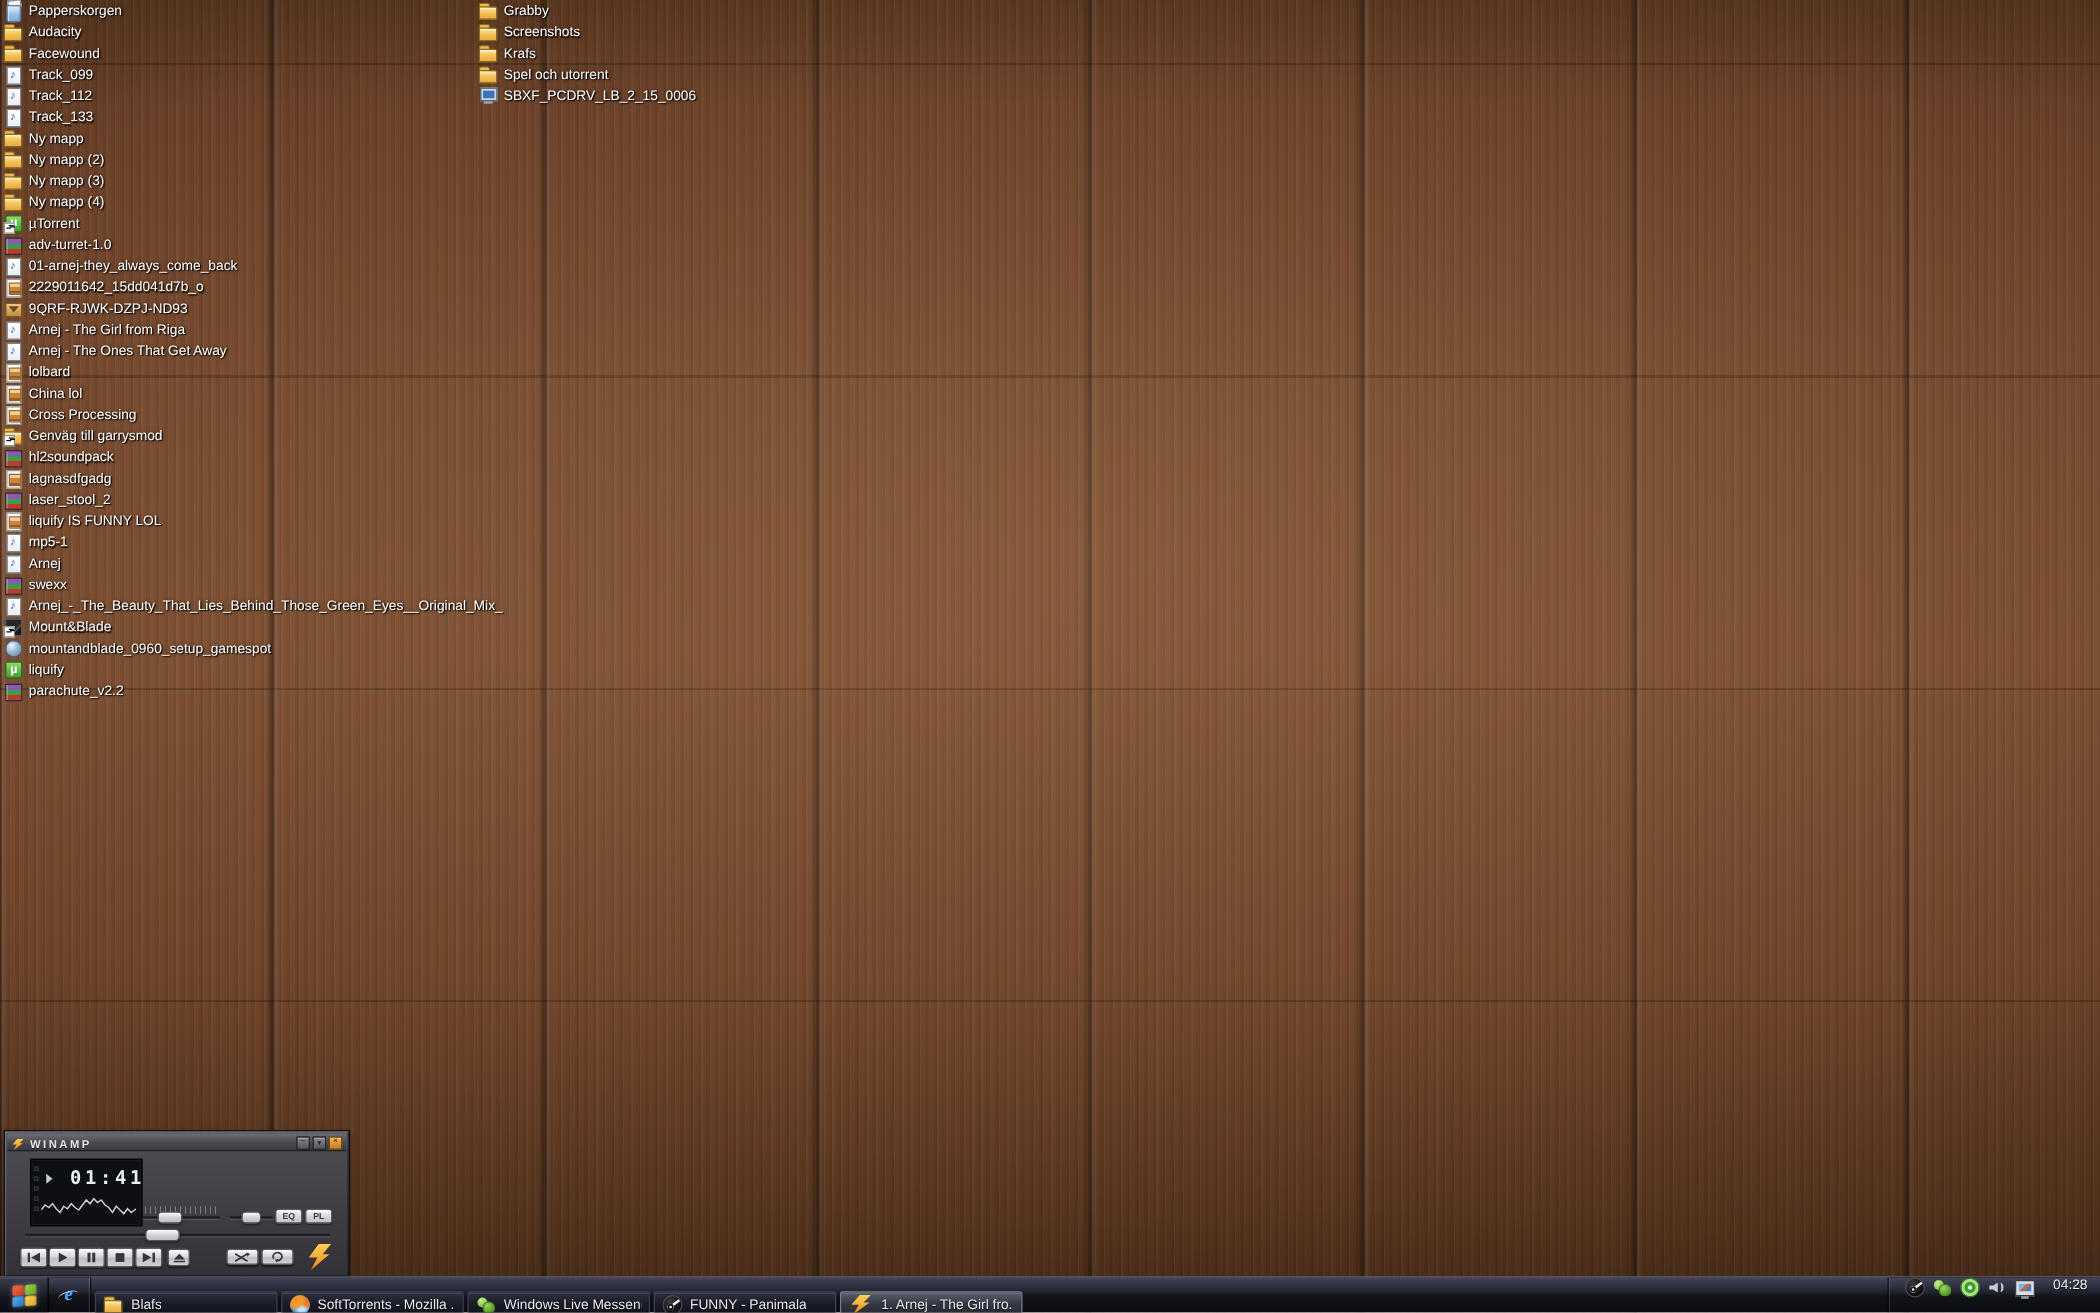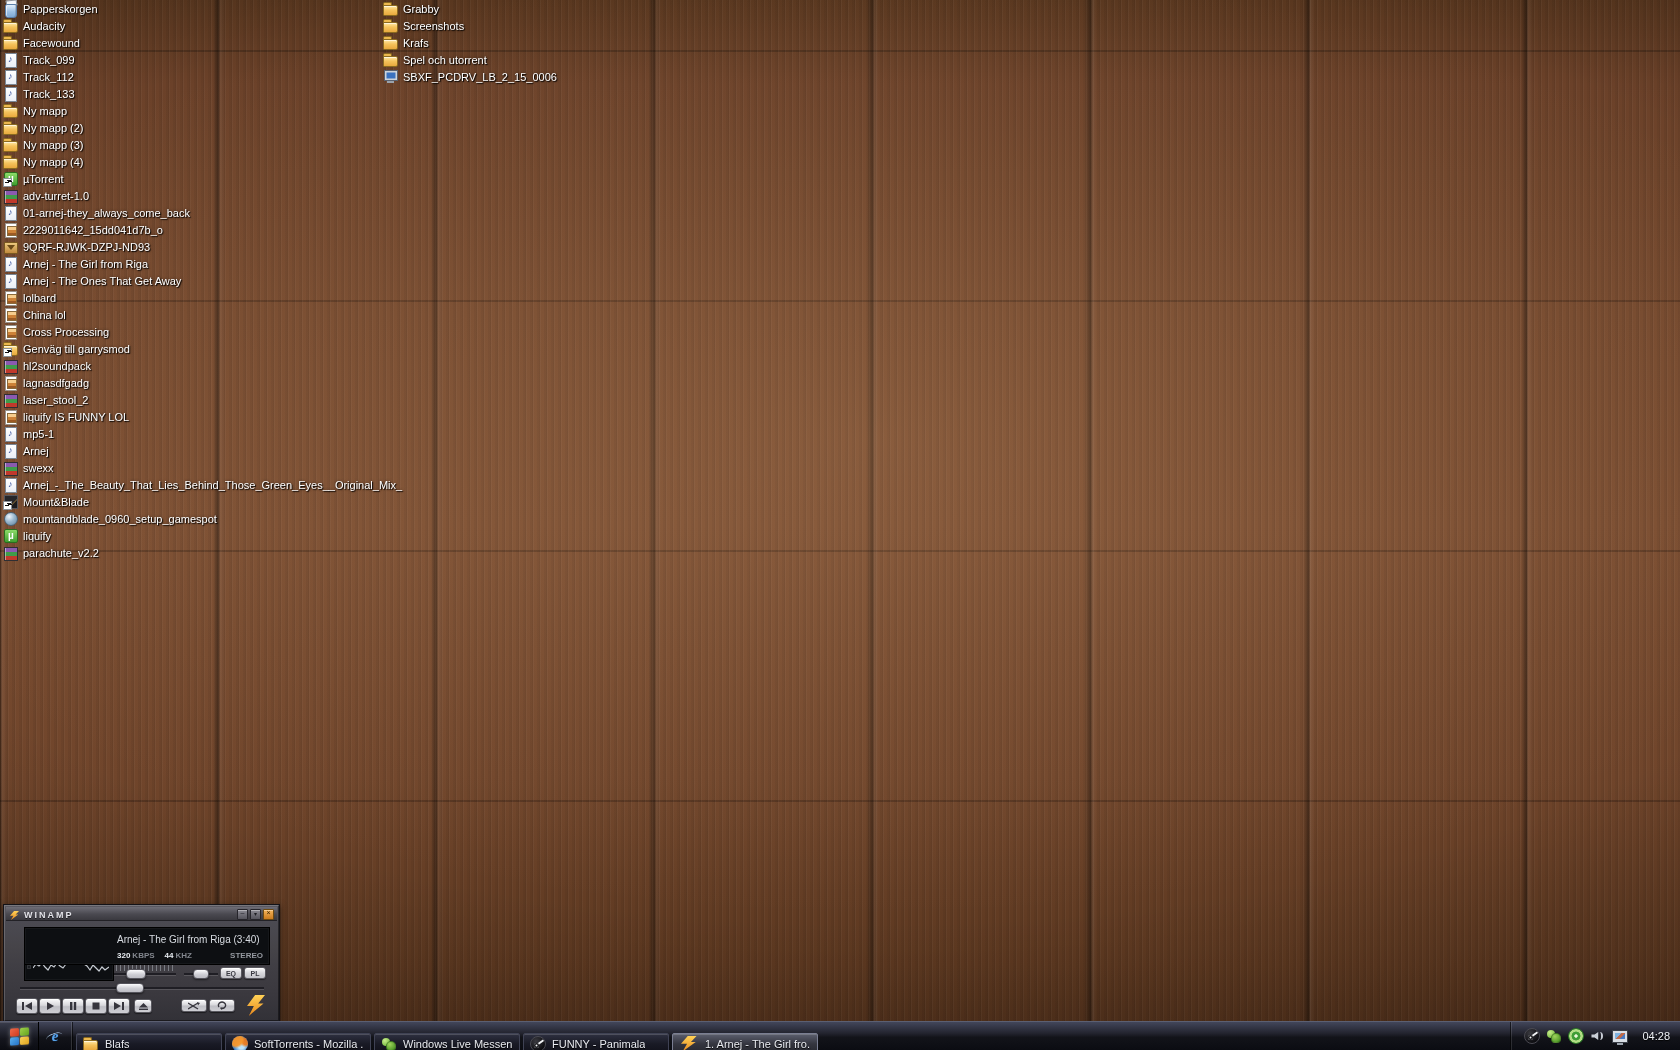--- a/index.html
+++ b/index.html
@@ -169,21 +169,21 @@
      background:radial-gradient(circle at 35% 30%,#9ed45a,#3f8a1e);border:1px solid rgba(20,60,10,.4);box-sizing:border-box;}
   .tb-steam{border-radius:50%;background:radial-gradient(circle at 35% 30%,#3a3a40,#0e0e12 70%);
      border:1px solid #4a4a52;box-sizing:border-box;}
   .tb-steam::before{content:"";position:absolute;left:3px;bottom:3px;width:5px;height:5px;border-radius:50%;
      background:#f2f4f6;box-shadow:inset 0 0 0 1.5px #17171b;}
   .tb-steam::after{content:"";position:absolute;left:7px;top:4px;width:6px;height:2px;background:#f2f4f6;
      transform:rotate(-35deg);}
   .tb-winamp{background:linear-gradient(180deg,#ffd257,#e8881c);width:12px;height:16px;margin:0 2px;
      clip-path:polygon(45% 0%,100% 0%,62% 40%,92% 40%,10% 100%,38% 52%,0% 52%);}
 
-  .tray{margin-left:auto;height:100%;display:flex;align-items:center;gap:12px;padding:0 10px 0 12px;
+  .tray{margin-left:auto;height:100%;display:flex;align-items:flex-start;gap:12px;padding:0 10px 0 12px;
      border-left:1px solid rgba(255,255,255,.12);box-shadow:-1px 0 0 rgba(0,0,0,.6);}
   .tr{position:relative;width:16px;height:16px;}
   .tr-green-ring{border-radius:50%;border:1px solid #2f7a28;box-sizing:border-box;
      background:radial-gradient(circle,#eaf7d8 0 14%,#3f9e35 20% 42%,#b2de85 48% 66%,#56a846 72%);}
   .tr-volume::before{content:"";position:absolute;left:1px;top:4px;width:9px;height:8px;background:#c9ced6;
      clip-path:polygon(0 30%,35% 30%,75% 0,75% 100%,35% 70%,0 70%);}
   .tr-volume::after{content:"";position:absolute;right:3px;top:4px;width:5px;height:8px;
      border-right:2px solid #c9ced6;border-radius:50%;}
   .tr-display{background:#d9dee5;border:1px solid #3a3f48;box-sizing:border-box;height:13px;margin-top:1px;}
   .tr-display::before{content:"";position:absolute;left:2px;top:2px;right:2px;bottom:3px;
@@ -378,27 +378,20 @@
           <i></i>
           <i></i>
         </span>
       <span class="wa-playind"></span>
       <span class="wa-time">01:41</span>
       <svg class="wa-wave" width="76" height="24" viewBox="0 0 76 24">
         <polyline points="0,14 3,10 6,12 9,9 12,13 15,16 18,11 21,13 24,9 27,12 30,14 33,10 36,6 39,9 42,5 45,8 48,6 51,10 54,12 57,16 60,11 63,14 66,17 69,13 72,16 76,13" fill="none" stroke="#c7ccd3" stroke-width="1.2"></polyline>
       </svg>
     </div>
 
-    <div class="wa-panel wa-display">
-      <div class="wa-track">Arnej - The Girl from Riga (3:40)</div>
-      <div class="wa-info">
-        <span>320</span><span class="unit">KBPS</span><span>44</span><span class="unit">KHZ</span>
-        <span class="wa-stereo">STEREO</span>
-      </div>
-    </div>
 
     <div class="wa-ticks"></div>
     <div class="wa-slider wa-vol">
       <span class="wa-thumb" style="left:12px;top:-4px"></span>
     </div>
     <div class="wa-slider wa-bal">
       <span class="wa-thumb" style="left:9px;top:-4px;width:14px"></span>
     </div>
     <button class="wa-minibtn wa-eq">EQ</button>
     <button class="wa-minibtn wa-pl">PL</button>

